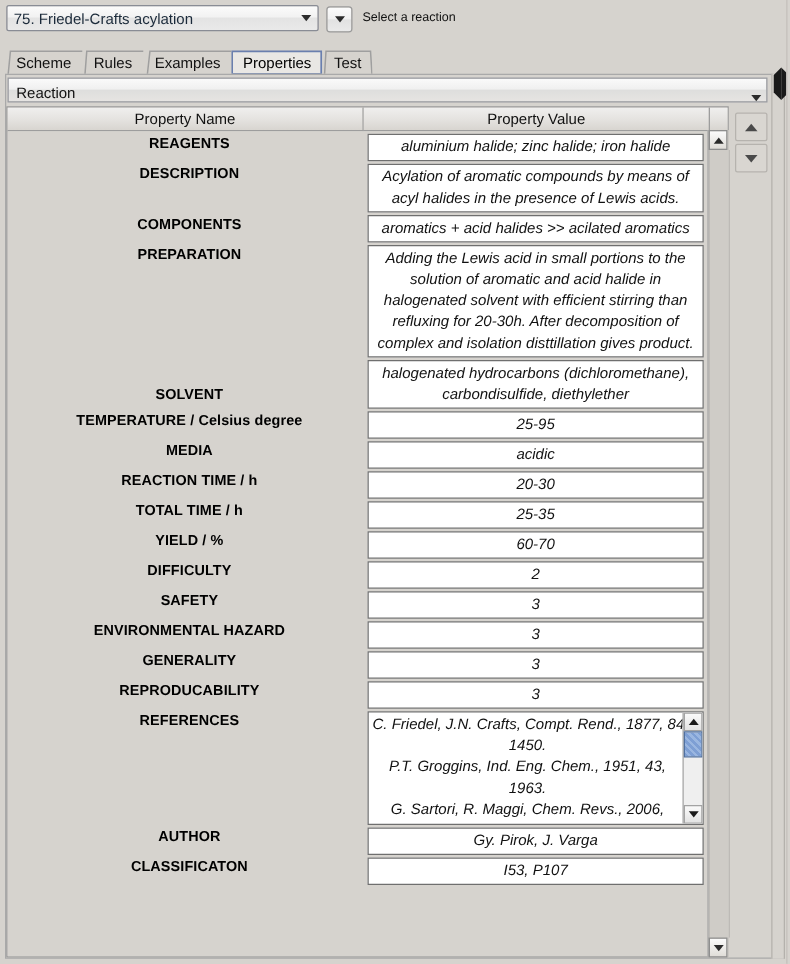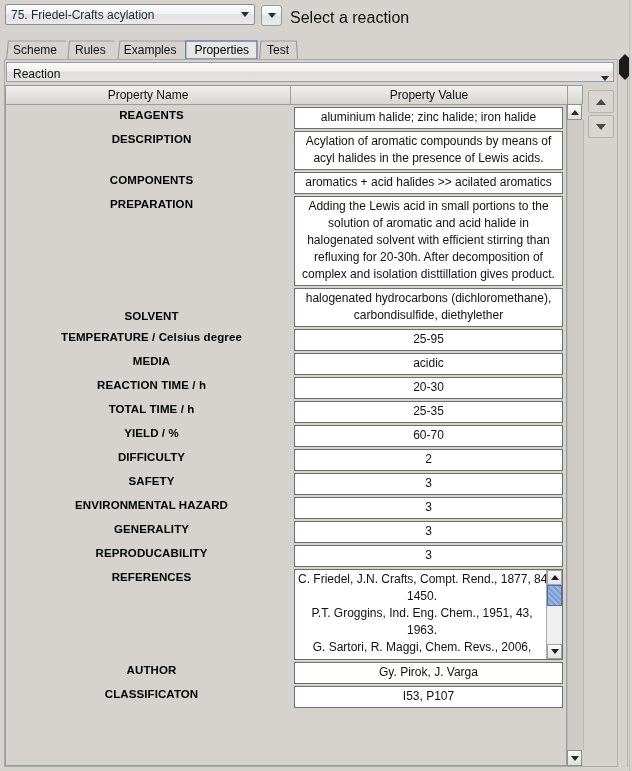--- a/index.html
+++ b/index.html
@@ -80,21 +80,21 @@
     border: 1px solid #9a9a9a;
     border-radius: 3px;
     background: linear-gradient(to bottom, #fcfcfc 0%, #f0f0f0 48%, #e2e2e2 52%, #eaeaea 100%);
     display: flex;
     align-items: center;
     justify-content: center;
   }
   #select-reaction-label {
     position: absolute;
     left: 290px; top: 9px;
-    font-size: 16px;
+    font-size: 10px;
     color: #111;
     white-space: nowrap;
   }
 
   
   #tab-strip {
     position: absolute;
     left: 4px; top: 40px;
     width: 624px; height: 20px;
   }
@@ -214,21 +214,21 @@
     width: 100%;
     border: 1px solid #6f6f6f;
     background: #ffffff;
     padding: 1px 3px 2px 3px;
     font-size: 12px;
     color: #111;
     line-height: 17px;
     position: relative;
     overflow: hidden;
   }
-  .valuebox .line { white-space: nowrap; }
+  .valuebox .line { white-space: nowrap; font-style: italic; }
 
   
   .valuebox.scrolled { padding-right: 16px; }
   .mini-scrollbar {
     position: absolute;
     right: 0; top: 0;
     width: 15px; height: 100%;
     background: #efefef;
     border-left: 1px solid #a7a7a7;
   }

